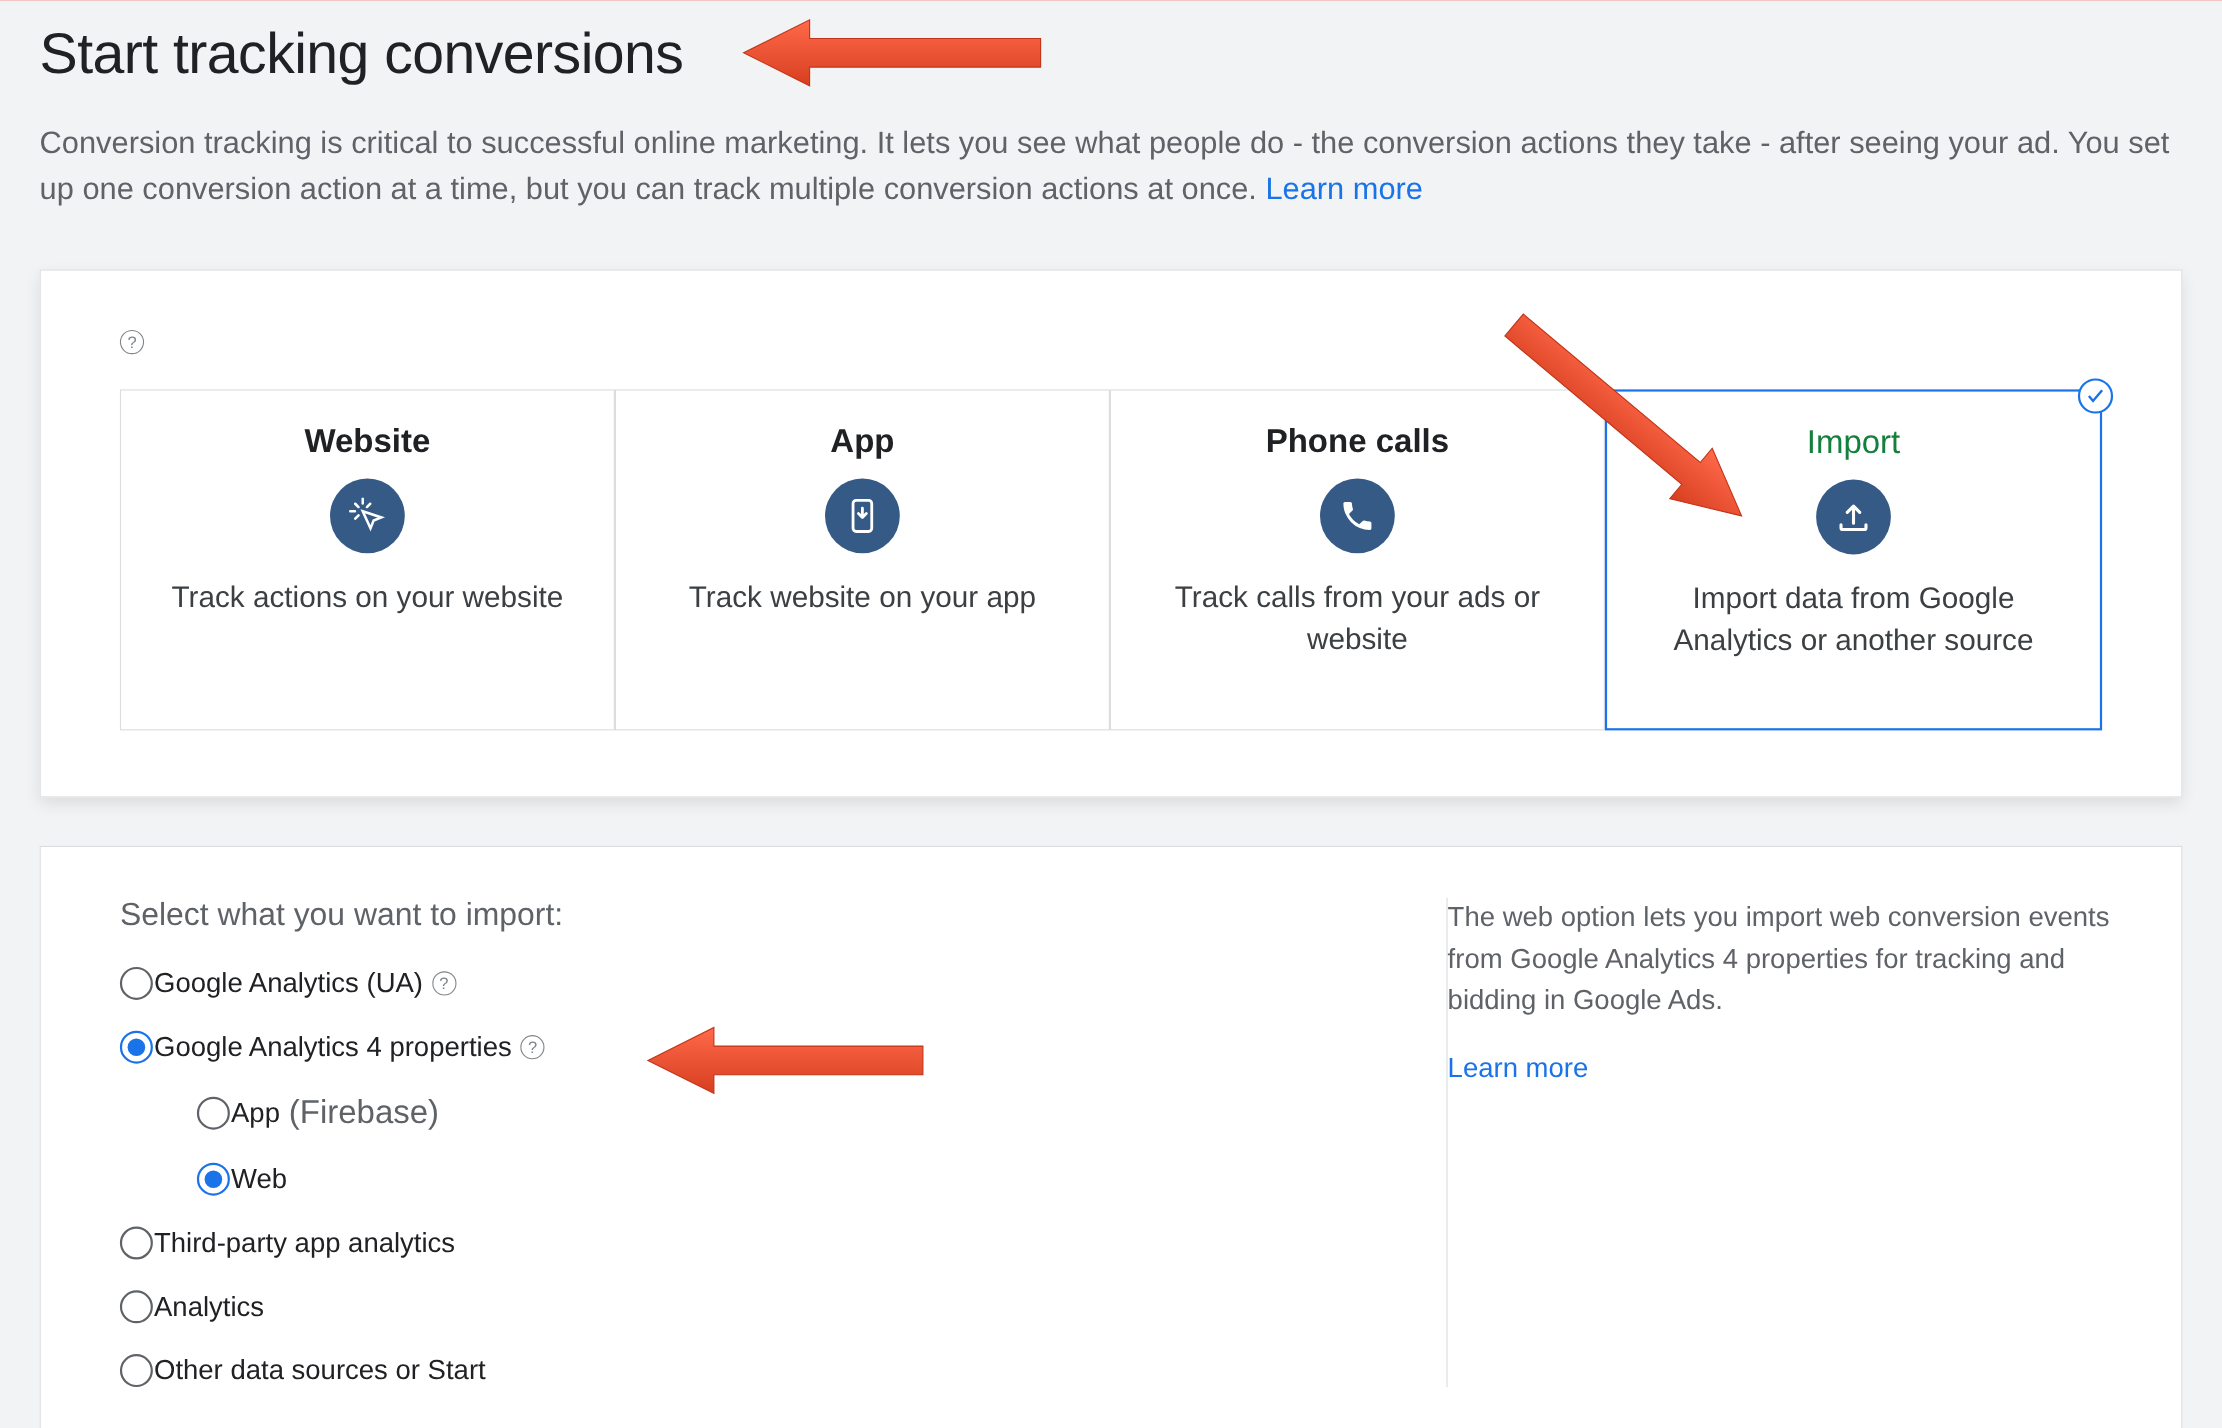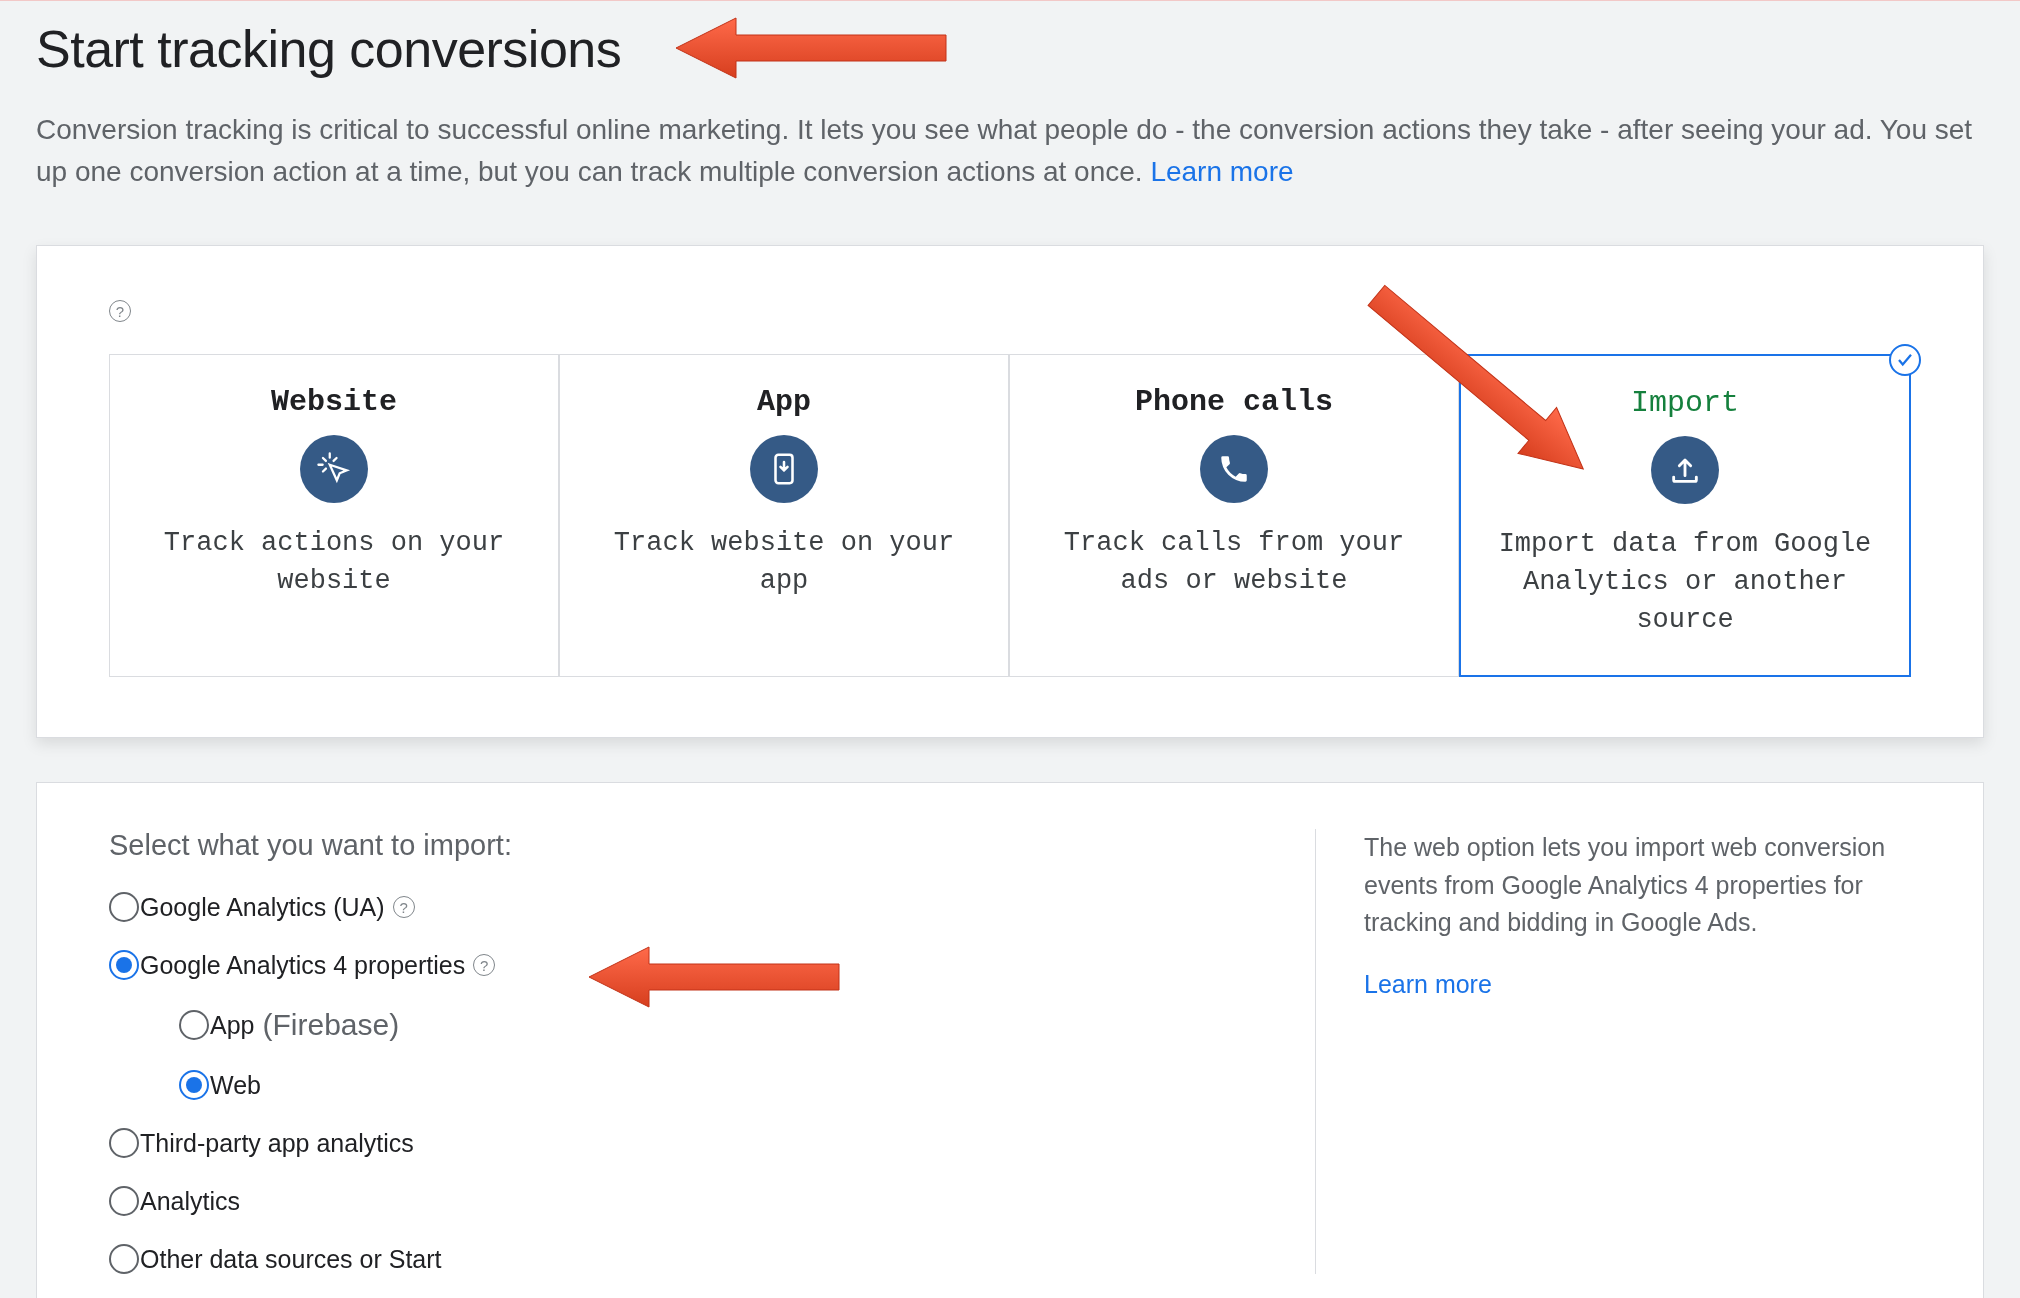--- a/index.html
+++ b/index.html
@@ -70,21 +70,20 @@
     align-items:center;
     justify-content:center;
     font-size: 15px;
     line-height:1;
   }
 
   .tiles {
     display: flex;
     margin-top: 32px;
     position: relative;
-    font-family: Liberation Mono, monospace;
   }
   .tile {
     flex: 1 1 0;
     border: 1px solid #dadce0;
     padding: 30px 28px 36px 28px;
     text-align: center;
     cursor: pointer;
     position: relative;
     min-height: 310px;
     display:flex;
@@ -142,21 +141,20 @@
     display:flex;
     padding: 46px 48px 70px 72px;
   }
   .left-col {
     flex: 1 1 auto;
     padding-right: 60px;
   }
   .right-col {
     width: 620px;
     border-left: 1px solid #dadce0;
-    padding-left: 48px;
     font-size: 25px;
     color: #5f6368;
     line-height: 1.5;
   }
   .right-col a { color:#1a73e8; text-decoration:none; display:inline-block; margin-top:24px; font-size:25px;}
 
   .import-heading {
     font-size: 29px;
     color: #5f6368;
     margin-bottom: 30px;

